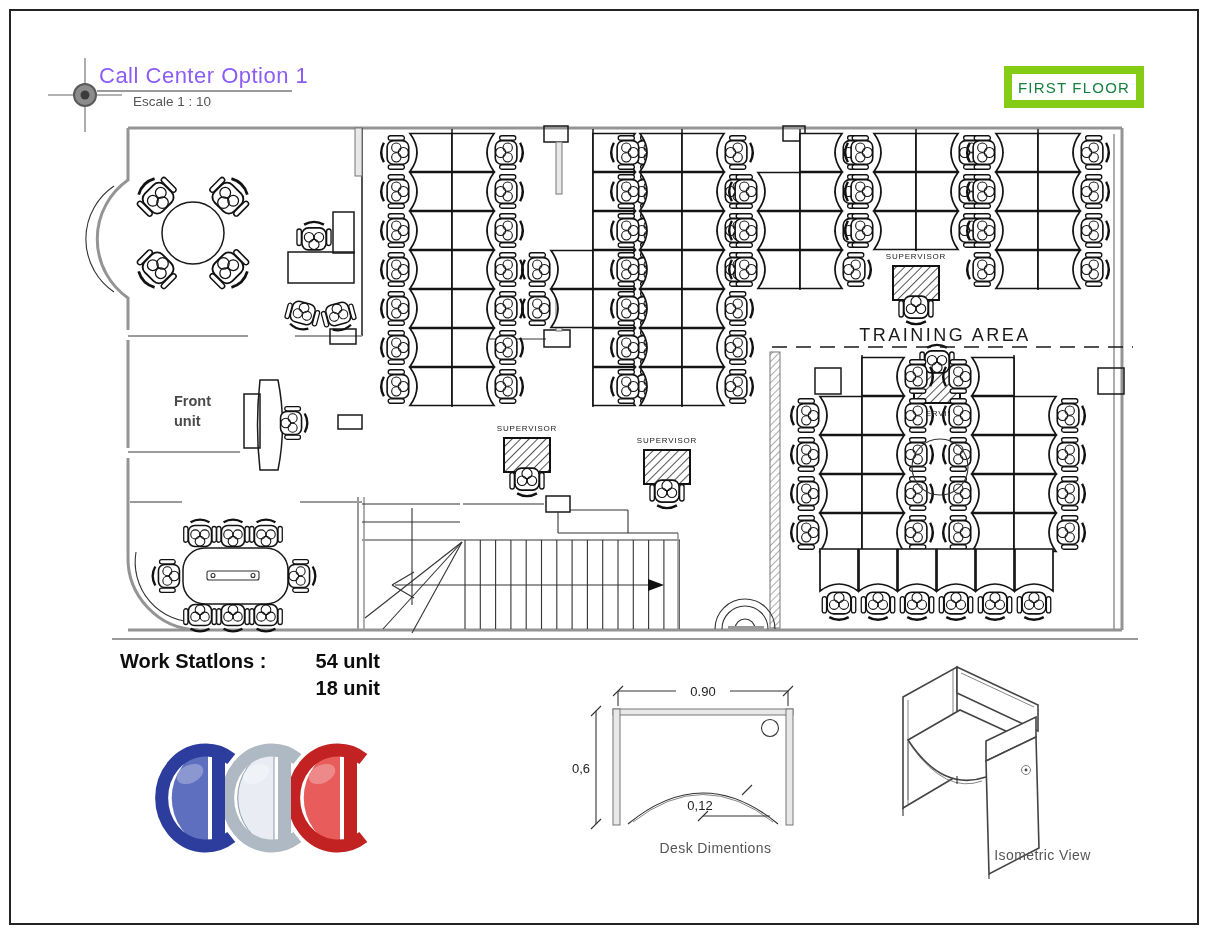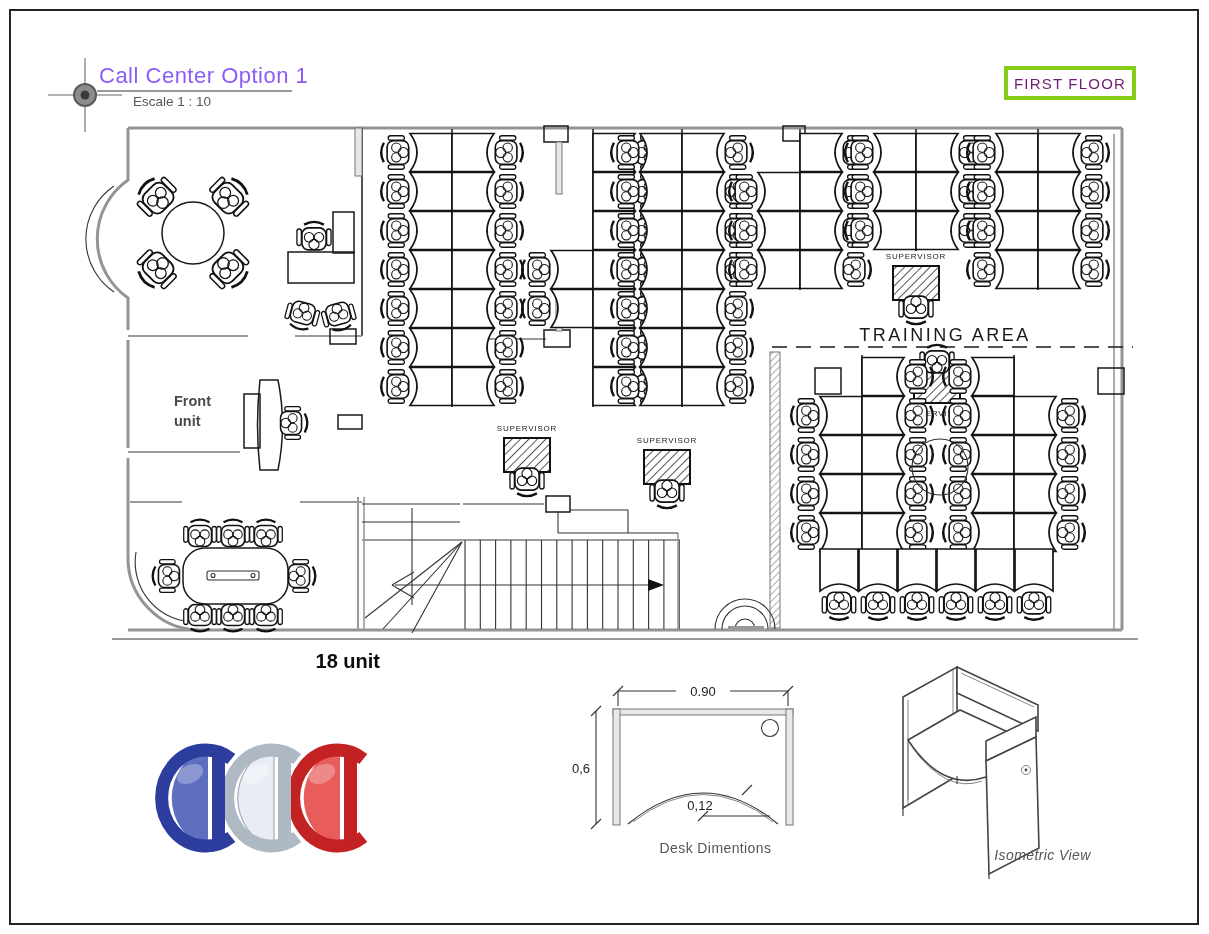--- a/index.html
+++ b/index.html
@@ -2,31 +2,31 @@
 <html><head>
 <meta charset="utf-8">
 <style>
   html,body{margin:0;padding:0;background:#fff;}
   #page{position:relative;width:1209px;height:934px;background:#fff;overflow:hidden;
         font-family:"Liberation Sans",sans-serif;}
   .sheet{position:absolute;left:9px;top:9px;right:10px;bottom:9px;border:2px solid #232323;}
   .abs{position:absolute;}
   .title{left:99px;top:63px;font-size:22px;color:#8b5cf6;letter-spacing:.5px;}
   .escale{left:99px;top:94px;font-size:13.5px;color:#555;margin-left:34px;}
-  .ffbox{left:1004px;top:66px;width:124px;height:26px;border:4px solid #84cc16;
+  .ffbox{left:1004px;top:66px;width:124px;height:26px;border:8px solid #84cc16;
          display:flex;align-items:center;justify-content:center;
-         font-size:15px;letter-spacing:1.2px;color:#701a75;background:#fff;}
+         font-size:15px;letter-spacing:1.2px;color:#15803d;background:#fff;}
   .fdesk{left:174px;top:392px;font-size:14.5px;color:#4a4a4a;line-height:1.35;font-weight:bold;}
   .legend{left:120px;top:648px;font-weight:bold;font-size:20px;color:#0d0d0d;}
   .lrow{display:flex;width:260px;line-height:27px;}
   .ll{flex:0 0 180px;}
   .lv{flex:1;text-align:right;}
   .cap{font-size:14px;color:#555;letter-spacing:.4px;}
   .capDesk{left:618px;top:840px;width:195px;text-align:center;}
-  .capIso{left:955px;top:847px;width:175px;text-align:center;font-style:italic;}
+  .capIso{left:955px;top:847px;width:175px;text-align:center;}
   svg.plan{position:absolute;left:0;top:0;}
   
   .wall{stroke:#949494;stroke-width:3;fill:none;}
   .wall2{stroke:#9a9a9a;stroke-width:2;fill:none;}
   .ln{stroke:#1a1a1a;stroke-width:1.5;fill:none;}
   .thin{stroke:#333;stroke-width:1.1;fill:none;}
   .grey{stroke:#999;stroke-width:1.6;fill:none;}
   .dsk{fill:#fff;stroke:#141414;stroke-width:1.7;}
   .cb{fill:none;stroke:#111;stroke-width:2.2;}
   .cs{fill:#fff;stroke:#111;stroke-width:1.5;}
@@ -1417,19 +1417,23 @@
   <div class="abs escale">Escale 1 : 10</div>
   <div class="abs ffbox">FIRST FLOOR</div>
 
   <div class="abs fdesk">
     <div>Front</div>
     <div>unit</div>
   </div>
 
   <div class="abs legend">
     <div class="lrow">
+      <span class="ll">Work Statlons :</span>
+      <span class="lv">54 unlt</span>
+    </div>
+    <div class="lrow">
       <span class="lv">18 unit</span>
     </div>
   </div>
 
   <div class="abs cap capDesk">Desk Dimentions</div>
   <div class="abs cap capIso">Isometric View</div>
 </div>
 
 </body></html>

